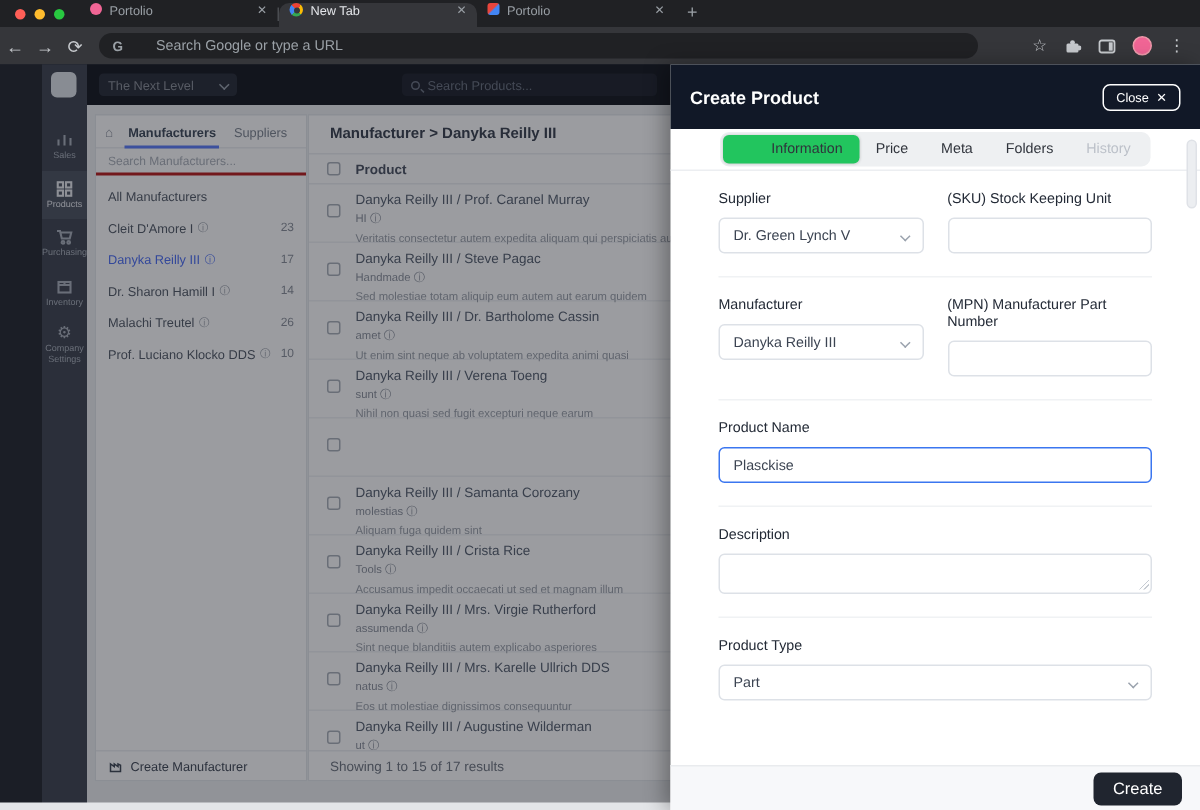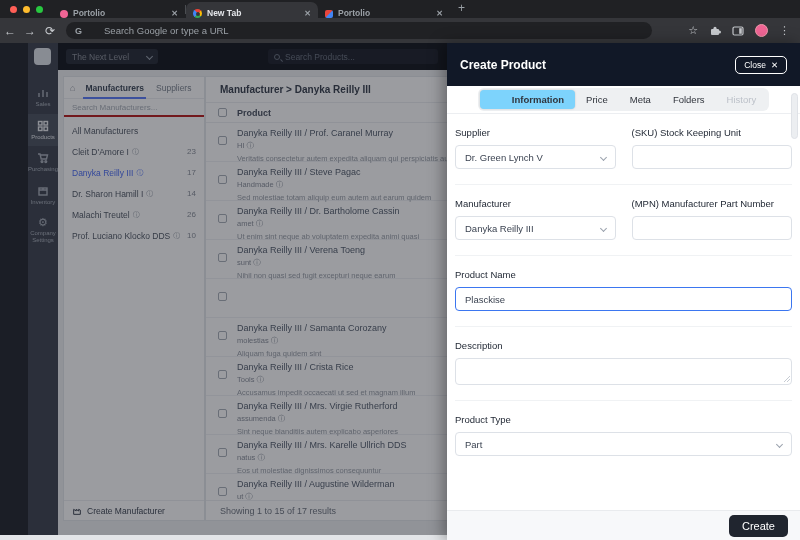--- a/index.html
+++ b/index.html
@@ -4,21 +4,21 @@
 <style>
   * { margin:0; padding:0; box-sizing:border-box; font-family:"Liberation Sans", sans-serif; }
   html,body { width:800px; height:540px; overflow:hidden; background:#202124; }
   #stage { position:relative; width:800px; height:540px; overflow:hidden; }
 
   
   .tabstrip { position:absolute; left:0; top:0; width:800px; height:18px; background:#202124; display:flex; align-items:flex-end; }
   .traffic { display:flex; gap:6px; padding:0 10px 5px 10px; }
   .traffic span { width:7px; height:7px; border-radius:50%; }
   .tl-r{background:#ff5f57}.tl-y{background:#febc2e}.tl-g{background:#28c840}
-  .tab { height:16px; width:132px; display:flex; align-items:flex-end; gap:5px; padding:0 7px; border-radius:7px 7px 0 0; color:#9aa0a6; font-size:8.5px; position:relative;font-weight:bold; }
+  .tab { height:16px; width:132px; display:flex; align-items:flex-start; gap:5px; padding:0 7px; border-radius:7px 7px 0 0; color:#9aa0a6; font-size:8.5px; position:relative; }
   .tab.active { background:#35363a; color:#e4e6ea; }
   .tab .title { flex:1; overflow:hidden; white-space:nowrap; }
   .tab .x { font-size:8px; color:#9aa0a6; }
   .fav-dot { width:8px; height:8px; border-radius:50%; background:#f06595; flex:none; }
   .fav-g { width:9px; height:9px; border-radius:50%; flex:none; background:conic-gradient(from -45deg,#ea4335 0 25%,#fbbc05 25% 50%,#34a853 50% 75%,#4285f4 75% 100%); position:relative; }
   .fav-g::after { content:""; position:absolute; left:2.5px; top:2.5px; width:4px; height:4px; border-radius:50%; background:#35363a; }
   .fav-p { width:8px; height:8px; border-radius:2px; background:linear-gradient(135deg,#e8453c 0 45%,#4285f4 55% 100%); flex:none; }
   .newtab-btn { color:#9aa0a6; font-size:12px; margin:0 0 3px 8px; }
   .tabsep { width:1px; height:9px; background:#4a4d51; margin-bottom:4px; }
 
@@ -84,23 +84,23 @@
   #bottomstrip { position:absolute; left:0; top:535px; width:800px; height:5px; background:#e3e5e8; }
 
   
   #drawer { position:absolute; left:447px; top:43px; width:353px; height:497px; background:#fff; box-shadow:-4px 0 14px rgba(0,0,0,0.35); }
   .dw-head { height:43px; background:#111827; display:flex; align-items:center; justify-content:space-between; padding:0 13px; }
   .dw-title { color:#fff; font-size:12px; font-weight:bold; }
   .dw-close { border:1px solid #fff; background:transparent; color:#fff; font-size:8.5px; border-radius:5px; padding:3px 8px; display:flex; gap:5px; align-items:center; }
   .dw-tabs { height:28px; display:flex; align-items:center; justify-content:center; border-bottom:1px solid #eceef1; }
   .pill { background:#eef0f2; border-radius:6px; padding:2px; display:flex; }
   .ptab { font-size:9.5px; color:#30343c; padding:4px 11px; border-radius:4px; }
-  .ptab.active { background:#7dd3fc; box-shadow:0 0 2px rgba(0,0,0,0.18); font-weight:bold;padding-left:32px; }
+  .ptab.active { background:#22c55e; box-shadow:0 0 2px rgba(0,0,0,0.18); font-weight:normal;padding-left:32px; }
   .ptab.disabled { color:#bcc1c9; }
-  .dw-body { padding:0 8px; }
+  .dw-body { padding:0 32px; }
   .fblock { padding:13px 0 15px 0; border-bottom:1px solid #f0f2f4; }
   .fblock:last-child { border-bottom:none; }
   .grid2 { display:grid; grid-template-columns:1fr 1fr; gap:16px; }
   .flabel { font-size:9.5px; color:#232a36; margin-bottom:7px; }
   .control { height:24px; border:1px solid #dde1e7; border-radius:4px; display:flex; align-items:center; padding:0 9px; font-size:9.5px; color:#3c4452; background:#fff; position:relative; width:100%; }
   .control.select .chev-sm { position:absolute; right:9px; }
   .chev-sm { width:5px; height:5px; border-right:1.4px solid #9aa2ad; border-bottom:1.4px solid #9aa2ad; transform:rotate(45deg); display:inline-block; }
   input.control, textarea.control { outline:none; }
   input.focusblue { border:1.5px solid #3b76f0; }
   textarea.control { height:27px; resize:none; padding-top:6px; }

